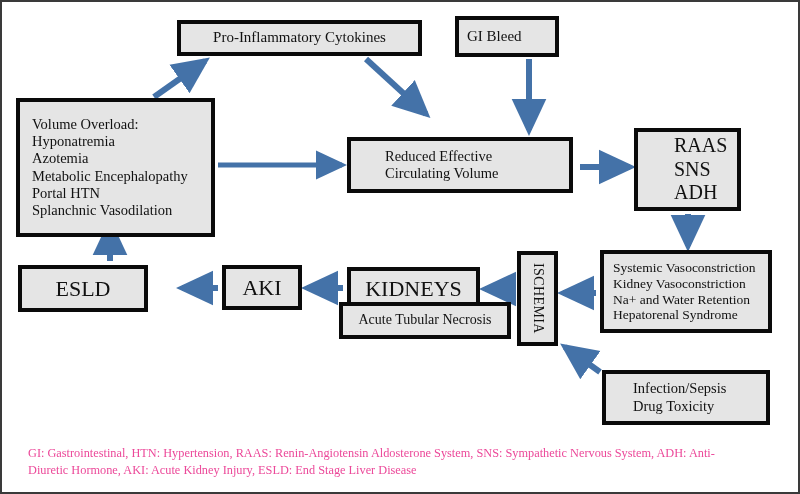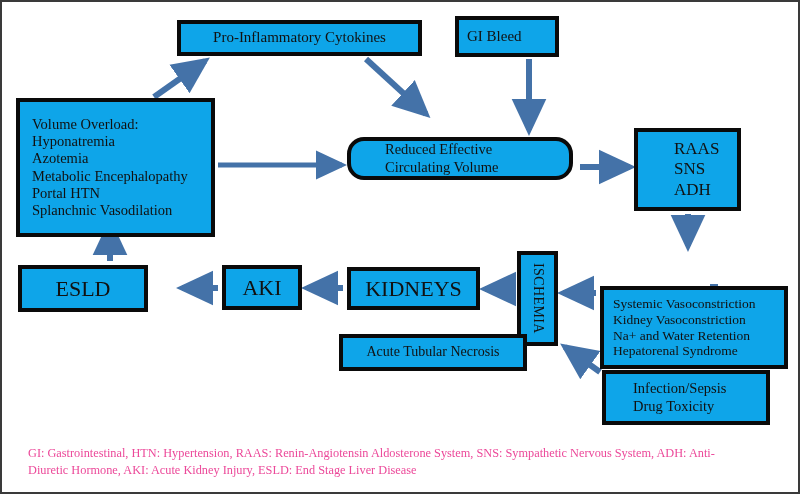--- a/index.html
+++ b/index.html
@@ -13,51 +13,51 @@
     height: 494px;
     background: #ffffff;
     border: 2px solid #3a3a3a;
     box-sizing: border-box;
     overflow: hidden;
     font-family: "Liberation Serif", "DejaVu Serif", serif;
   }
   .node {
     position: absolute;
     box-sizing: border-box;
-    background: #0ea5e9;
+    background: #e5e5e5;
     border: 4px solid #0a0a0a;
     color: #111111;
     display: flex;
     align-items: center;
     z-index: 5;
   }
   .node .txt {
     white-space: pre-line;
     line-height: 1.18;
   }
   .center { justify-content: center; text-align: center; }
   .left   { justify-content: flex-start; text-align: left; }
 
   
   #n-cytokines { left: 175px; top: 18px;  width: 245px; height: 36px; font-size: 15px; }
   #n-gibleed   { left: 453px; top: 14px;  width: 104px; height: 41px; font-size: 15px; padding-left: 8px; }
   #n-volume    { left: 14px;  top: 96px;  width: 199px; height: 139px; font-size: 14.5px; padding-left: 12px; }
-  #n-reduced   { left: 345px; top: 135px; width: 226px; height: 43px; font-size: 14.5px; padding-left: 34px; border-radius: 17px; }
-  #n-raas      { left: 632px; top: 126px; width: 107px; height: 83px; font-size: 17px; padding-left: 36px; }
-  #n-sysvaso   { left: 598px; top: 248px; width: 188px; height: 83px; font-size: 13.5px; padding-left: 9px; margin-top: 36px; }
+  #n-reduced   { left: 345px; top: 135px; width: 226px; height: 56px; font-size: 14.5px; padding-left: 34px; }
+  #n-raas      { left: 632px; top: 126px; width: 107px; height: 83px; font-size: 20px; padding-left: 36px; }
+  #n-sysvaso   { left: 598px; top: 248px; width: 172px; height: 83px; font-size: 13.5px; padding-left: 9px; }
   #n-infection { left: 600px; top: 368px; width: 168px; height: 55px; font-size: 14.5px; padding-left: 27px; }
   #n-ischemia  { left: 515px; top: 249px; width: 41px;  height: 95px; justify-content: center; }
   #n-ischemia .txt {
     writing-mode: vertical-rl;
     text-orientation: mixed;
     font-size: 14px;
     letter-spacing: 0.4px;
   }
   #n-kidneys   { left: 345px; top: 265px; width: 133px; height: 43px; font-size: 22px; }
-  #n-atn       { left: 337px; top: 332px; width: 188px; height: 37px; font-size: 14px; }
+  #n-atn       { left: 337px; top: 300px; width: 172px; height: 37px; font-size: 14px; }
   #n-aki       { left: 220px; top: 263px; width: 80px;  height: 45px; font-size: 22px; }
   #n-esld      { left: 16px;  top: 263px; width: 130px; height: 47px; font-size: 22px; }
 
   
   #arrows {
     position: absolute;
     left: 0; top: 0;
     width: 800px; height: 494px;
     z-index: 2;
   }

